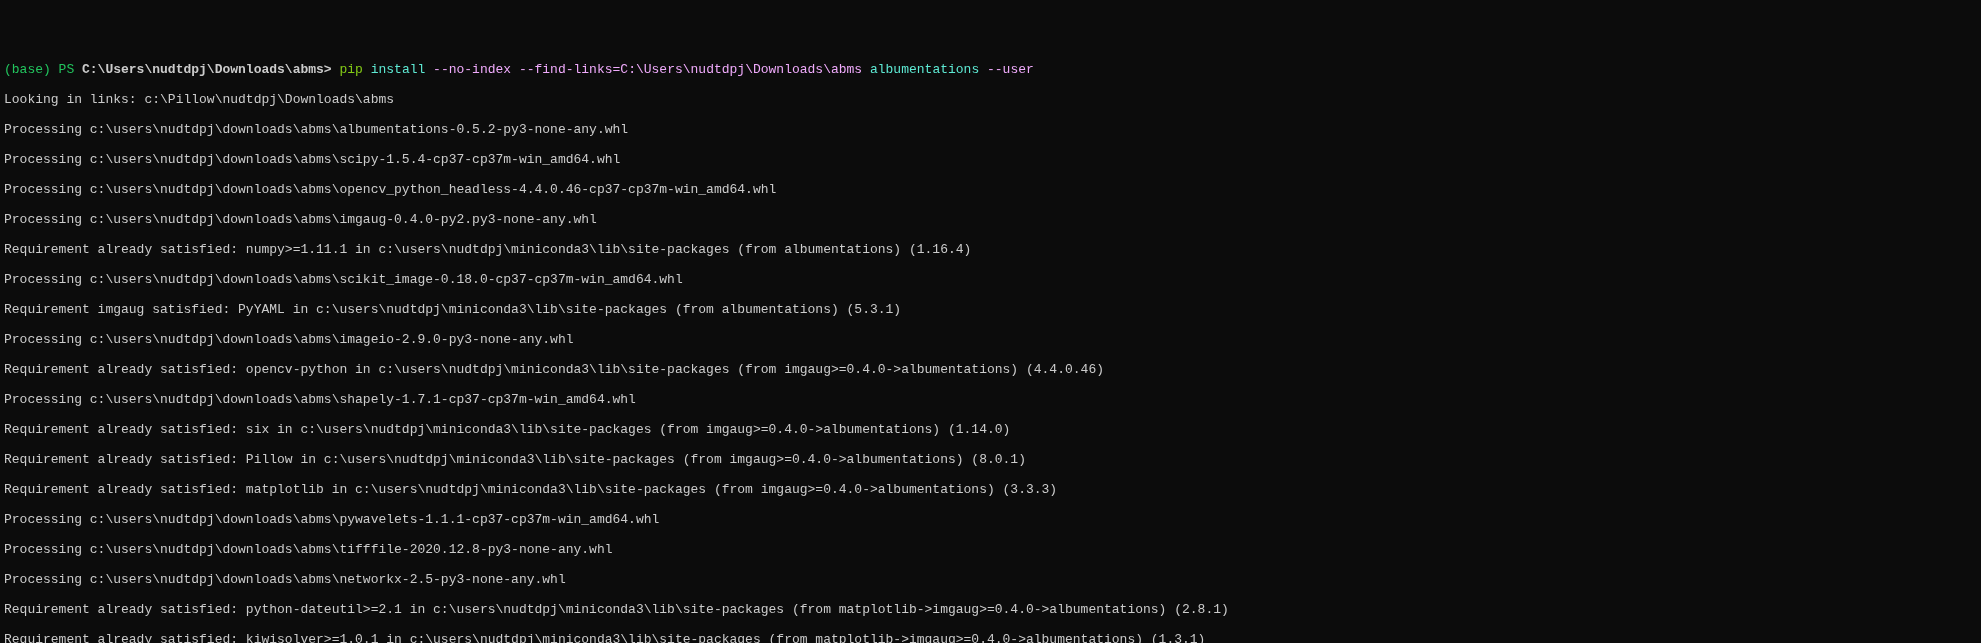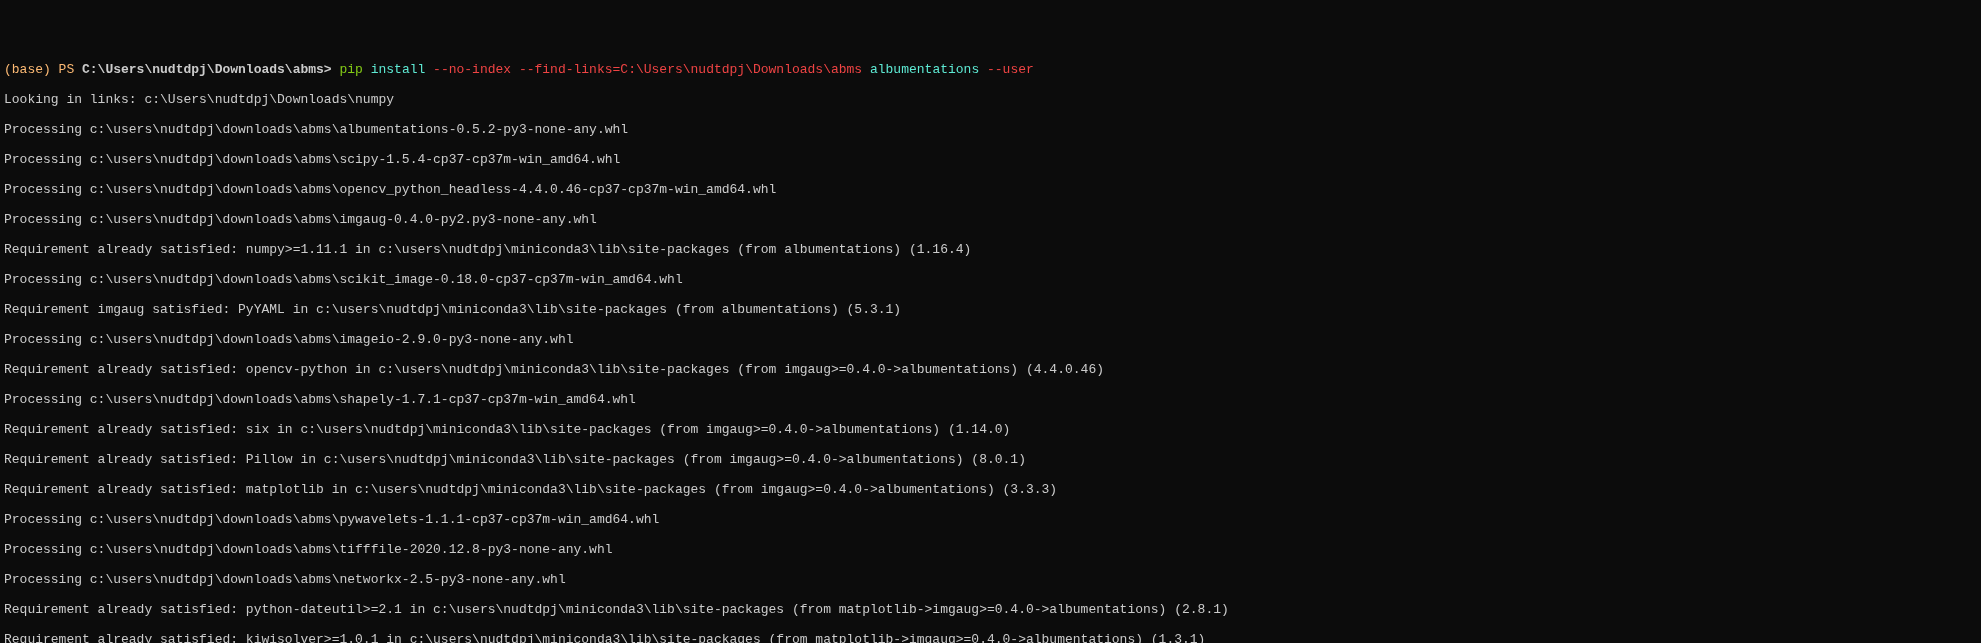--- a/index.html
+++ b/index.html
@@ -15,33 +15,33 @@
       color: #cccccc;
       padding: 2px 4px;
       white-space: pre;
       width: 1981px;
       overflow: hidden;
       position: relative;
     }
     .line {
       display: block;
     }
-    .prompt-base { color: #fdba74; margin-top: 8px; }
+    .prompt-base { color: #22c55e; margin-top: 8px; }
     .prompt-path { color: #cccccc; font-weight: bold; }
     .cmd-yellow { color: #84cc16; }
-    .cmd-gray { color: #ef4444; }
+    .cmd-gray { color: #f0abfc; }
     .cmd-white { color: #5eead4; }
   </style>
 </head>
 <body>
 
 
 
 <div class="line"><span class="prompt-base">(base) </span><span class="prompt-base">PS </span><span class="prompt-path">C:\Users\nudtdpj\Downloads\abms&gt; </span><span class="cmd-yellow">pip</span><span class="cmd-white"> install </span><span class="cmd-gray">--no-index --find-links=C:\Users\nudtdpj\Downloads\abms </span><span class="cmd-white">albumentations </span><span class="cmd-gray">--user</span></div>
-<div class="line">Looking in links: c:\Users\nudtdpj\Downloads\numpy</div>
+<div class="line">Looking in links: c:\Pillow\nudtdpj\Downloads\abms</div>
 <div class="line">Processing c:\users\nudtdpj\downloads\abms\albumentations-0.5.2-py3-none-any.whl</div>
 <div class="line">Processing c:\users\nudtdpj\downloads\abms\scipy-1.5.4-cp37-cp37m-win_amd64.whl</div>
 <div class="line">Processing c:\users\nudtdpj\downloads\abms\opencv_python_headless-4.4.0.46-cp37-cp37m-win_amd64.whl</div>
 <div class="line">Processing c:\users\nudtdpj\downloads\abms\imgaug-0.4.0-py2.py3-none-any.whl</div>
 <div class="line">Requirement already satisfied: numpy&gt;=1.11.1 in c:\users\nudtdpj\miniconda3\lib\site-packages (from albumentations) (1.16.4)</div>
 <div class="line">Processing c:\users\nudtdpj\downloads\abms\scikit_image-0.18.0-cp37-cp37m-win_amd64.whl</div>
 <div class="line">Requirement imgaug satisfied: PyYAML in c:\users\nudtdpj\miniconda3\lib\site-packages (from albumentations) (5.3.1)</div>
 <div class="line">Processing c:\users\nudtdpj\downloads\abms\imageio-2.9.0-py3-none-any.whl</div>
 <div class="line">Requirement already satisfied: opencv-python in c:\users\nudtdpj\miniconda3\lib\site-packages (from imgaug&gt;=0.4.0-&gt;albumentations) (4.4.0.46)</div>
 <div class="line">Processing c:\users\nudtdpj\downloads\abms\shapely-1.7.1-cp37-cp37m-win_amd64.whl</div>

